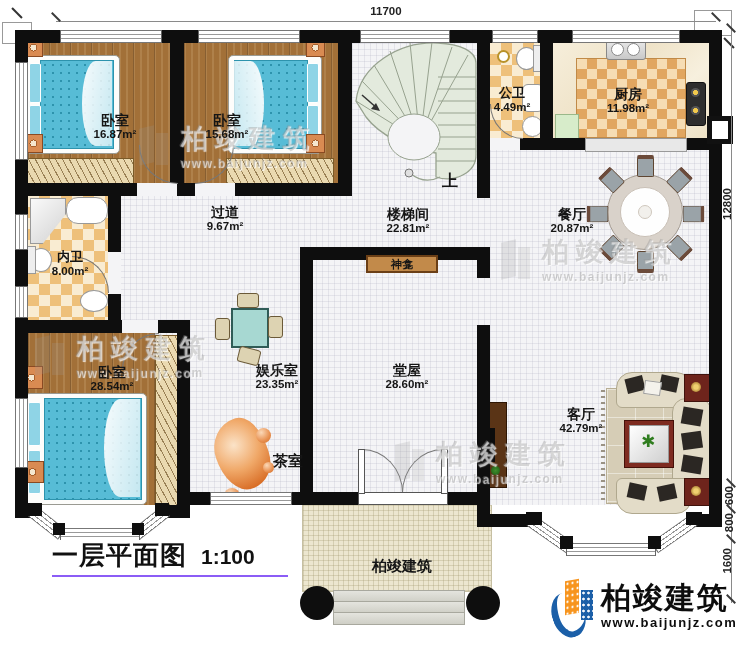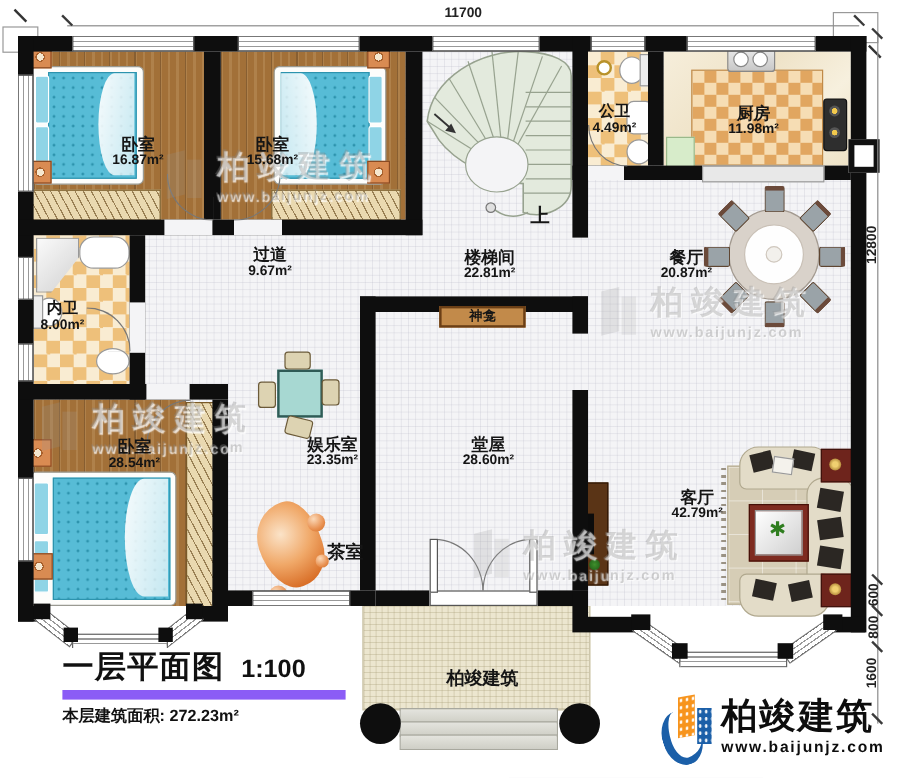--- a/index.html
+++ b/index.html
@@ -57,21 +57,21 @@
   .wm-icon::after{content:"";position:absolute;left:18px;top:11px;width:12px;height:32px;background:rgba(165,165,165,.34);}
   .wm-name{font-size:27px;font-weight:bold;letter-spacing:7px;color:rgba(135,135,135,.32);text-shadow:1px 1px 1px rgba(255,255,255,.8);}
   .wm-url{font-size:12px;font-weight:bold;letter-spacing:1.5px;color:rgba(135,135,135,.36);text-shadow:1px 1px 1px rgba(255,255,255,.8);}
   
   .dimline{position:absolute;background:#8a8a8a;z-index:55;}
   .tick{position:absolute;width:12px;height:2px;background:#3a3a3a;transform:rotate(45deg);z-index:56;}
   .dimtext{position:absolute;z-index:56;font-size:11.5px;font-weight:bold;color:#222;}
   .vdim{position:absolute;z-index:56;font-size:11.5px;font-weight:bold;color:#222;writing-mode:vertical-rl;transform:rotate(180deg);}
   
   #titleblock{position:absolute;left:52px;top:538px;z-index:60;color:#111;}
-  .tb-row{border-bottom:8px solid #8b5cf6;padding-bottom:2px;display:flex;align-items:baseline;gap:14px;width:236px;}
+  .tb-row{border-bottom:2px solid #8b5cf6;padding-bottom:2px;display:flex;align-items:baseline;gap:14px;width:236px;}
   .tb-title{font-size:26px;font-weight:bold;letter-spacing:1px;}
   .tb-scale{font-size:21px;font-weight:bold;}
   .tb-line{font-size:13.5px;font-weight:bold;margin-top:5px;}
   .tb-line .sep{display:inline-block;width:24px;}
   
   #logo{position:absolute;left:552px;top:578px;z-index:60;display:flex;align-items:center;gap:5px;}
   .logo-icon{position:relative;width:44px;height:56px;}
   .logo-swoosh{position:absolute;left:0;top:14px;width:26px;height:40px;border-left:7px solid #1b5fa8;border-bottom:6px solid #1b5fa8;border-radius:50%;transform:rotate(-18deg);}
   .logo-b1{position:absolute;left:13px;top:2px;width:14px;height:34px;background:#f7941d;transform:skewY(-10deg);
     background-image:radial-gradient(rgba(255,255,255,.95) 1px,transparent 1.4px);background-size:5px 6px;}
@@ -345,21 +345,21 @@
     <span class="area">11.98m²</span>
   </div>
   <div class="rlabel" style="left:572px;top:206px;">
     <span>餐厅</span>
     <span class="area">20.87m²</span>
   </div>
   <div class="rlabel" style="left:225px;top:204px;">
     <span>过道</span>
     <span class="area">9.67m²</span>
   </div>
-  <div class="rlabel small-label" style="left:52px;top:250px;">
+  <div class="rlabel small-label" style="left:70px;top:250px;">
     <span>内卫</span>
     <span class="area">8.00m²</span>
   </div>
   <div class="rlabel" style="left:112px;top:364px;">
     <span>卧室</span>
     <span class="area">28.54m²</span>
   </div>
   <div class="rlabel" style="left:277px;top:362px;">
     <span>娱乐室</span>
     <span class="area">23.35m²</span>
@@ -405,24 +405,20 @@
     <div>
         <div class="wm-name">柏竣建筑</div>
          <div class="wm-url">www.baijunjz.com</div>
       </div>
   </div>
 
   <div id="titleblock">
     <div class="tb-row">
       <span class="tb-title">一层平面图</span>
       <span class="tb-scale">1:100</span>
-    </div>
-    <div class="tb-line">
-      <span>本层建筑面积:</span>
-      <span>272.23m²</span>
     </div>
   </div>
 
   <div id="logo">
     <div class="logo-icon">
       <div class="logo-swoosh"></div>
       <div class="logo-b1"></div>
       <div class="logo-b2"></div>
     </div>
     <div class="logo-text">

